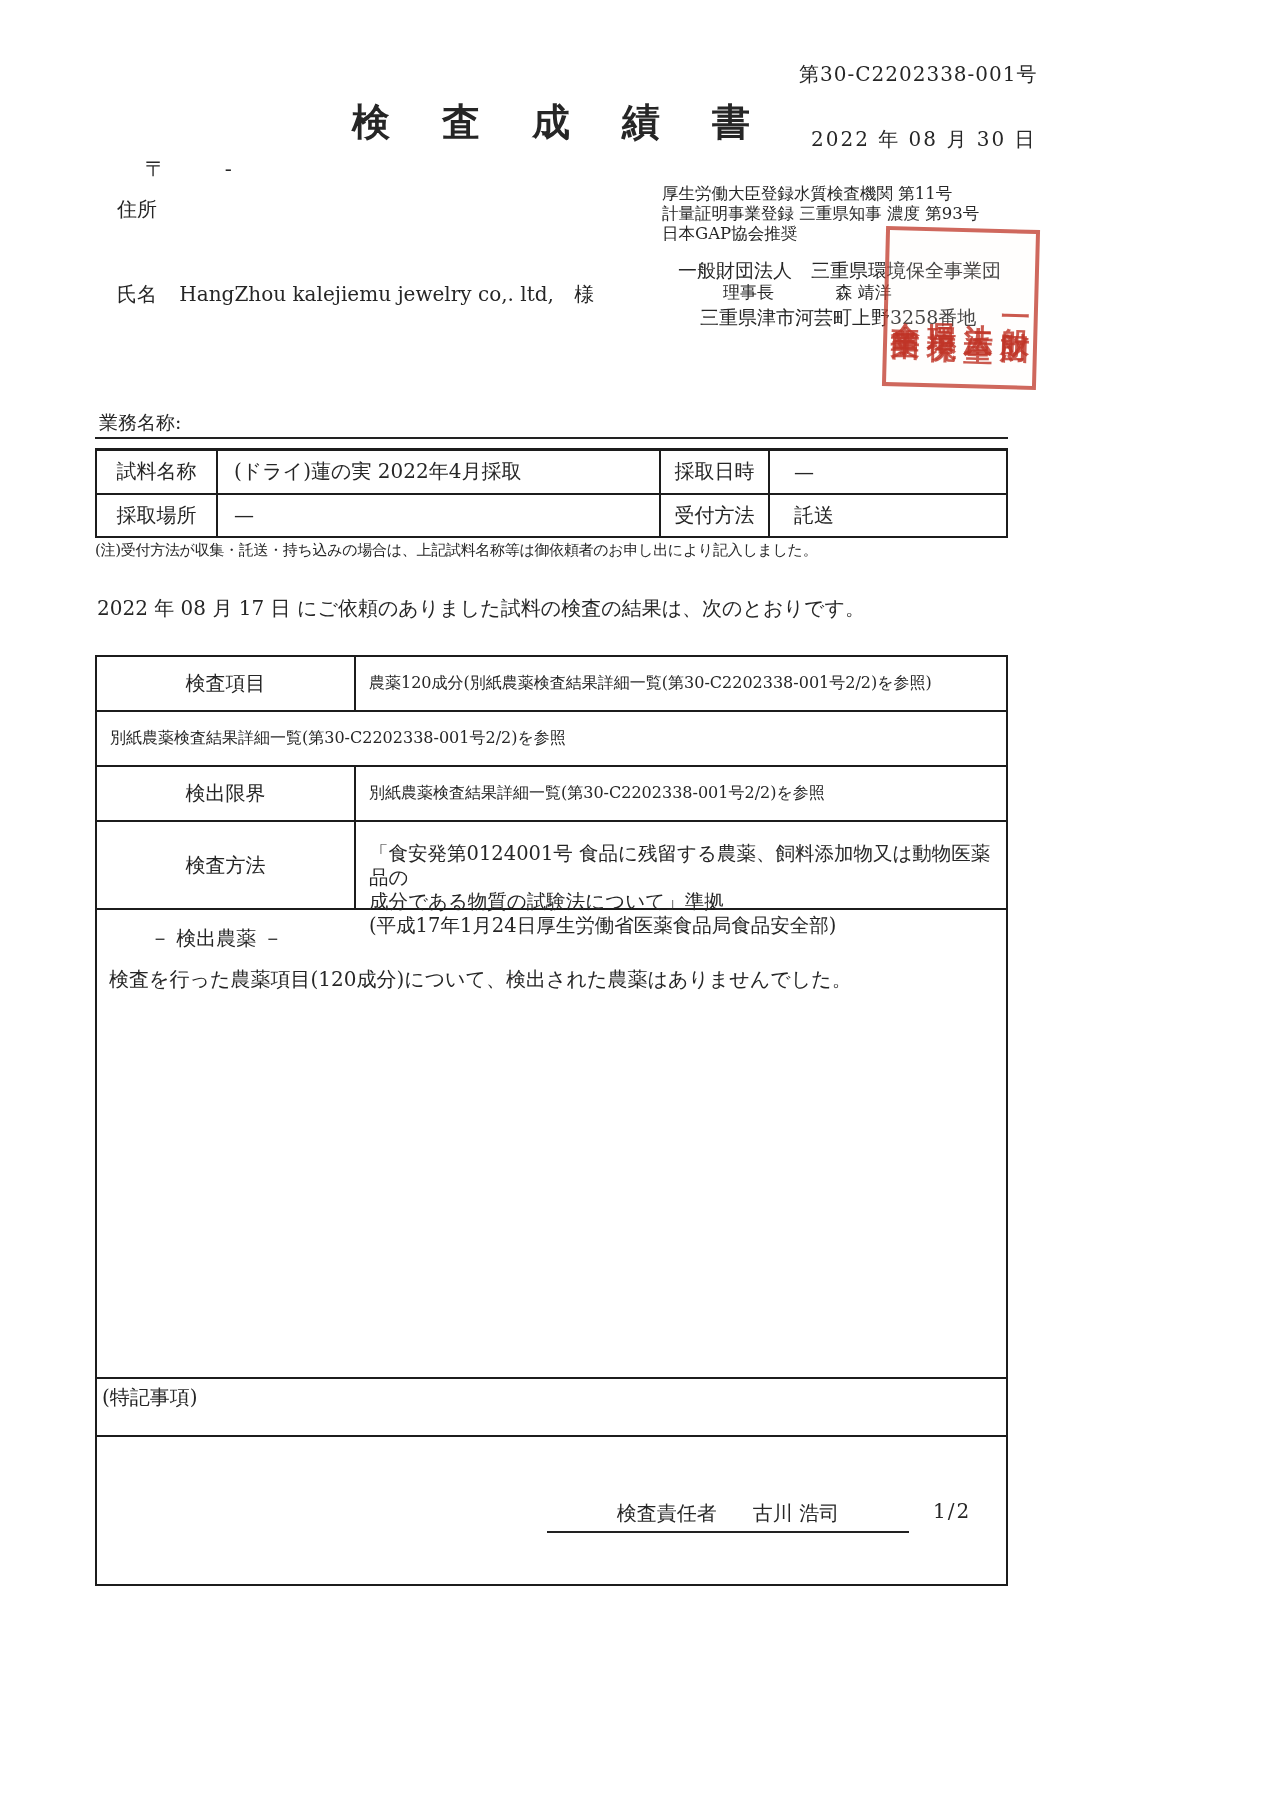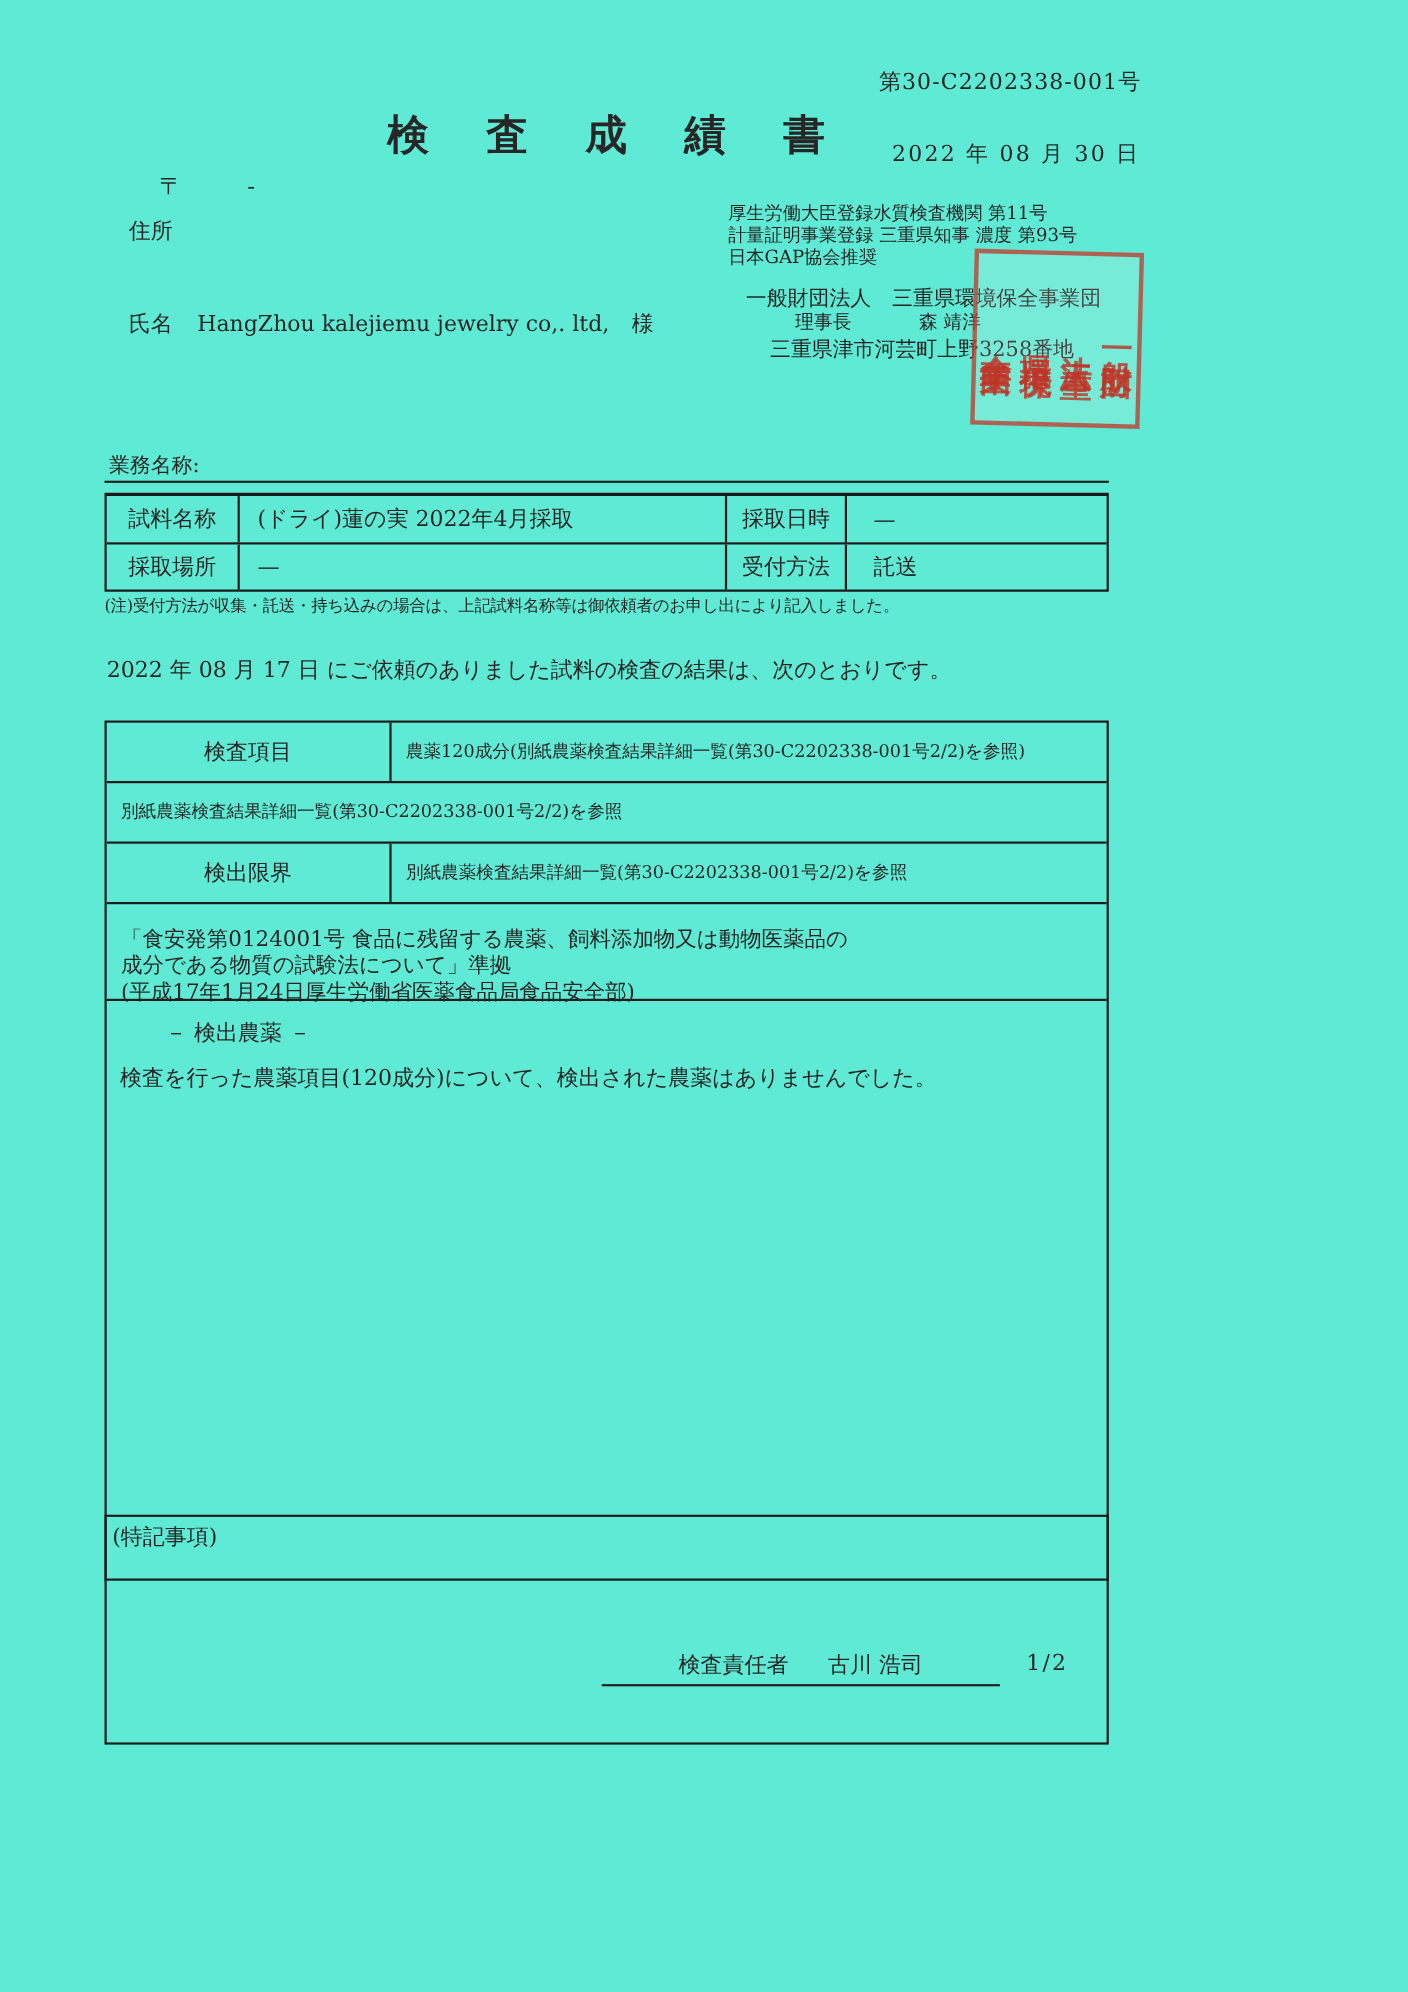--- a/index.html
+++ b/index.html
@@ -1,21 +1,21 @@
 <!DOCTYPE html>
 <html><head>
 <meta charset="utf-8">
 <style>
   * { margin:0; padding:0; box-sizing:border-box; }
   html,body { background:#e8e8e6; }
   .page {
     position:relative;
     width:1280px; height:1811px;
     margin:0 auto;
-    background:#5eead4;
+    background:#ffffff;
     color:#262626;
     font-family:"DejaVu Serif","Liberation Serif",serif;
     overflow:hidden;
   }
   .abs { position:absolute; }
 
   .doc-number { left:799px; top:61px; font-size:20px; letter-spacing:1px; }
   .doc-title  { left:352px; top:97px; font-size:38px; font-weight:600; letter-spacing:52px; white-space:nowrap; }
   .issue-date { left:811px; top:126px; font-size:20px; letter-spacing:2px; }
 
@@ -166,20 +166,21 @@
       <div class="r-value">農薬120成分(別紙農薬検査結果詳細一覧(第30-C2202338-001号2/2)を参照)</div>
     </div>
     <div class="r-row r-h55">
       <div class="r-value">別紙農薬検査結果詳細一覧(第30-C2202338-001号2/2)を参照</div>
     </div>
     <div class="r-row r-h55">
       <div class="r-label">検出限界</div>
       <div class="r-value">別紙農薬検査結果詳細一覧(第30-C2202338-001号2/2)を参照</div>
     </div>
     <div class="r-row r-h88">
+      <div class="r-label">検査方法</div>
       <div class="r-value-multi">
         <div>「食安発第0124001号  食品に残留する農薬、飼料添加物又は動物医薬品の</div>
         <div>成分である物質の試験法について」準拠</div>
         <div>(平成17年1月24日厚生労働省医薬食品局食品安全部)</div>
       </div>
     </div>
     <div class="detected-area">
       <div class="detected-header">－  検出農薬  －</div>
       <div class="detected-text">検査を行った農薬項目(120成分)について、検出された農薬はありませんでした。</div>
     </div>

